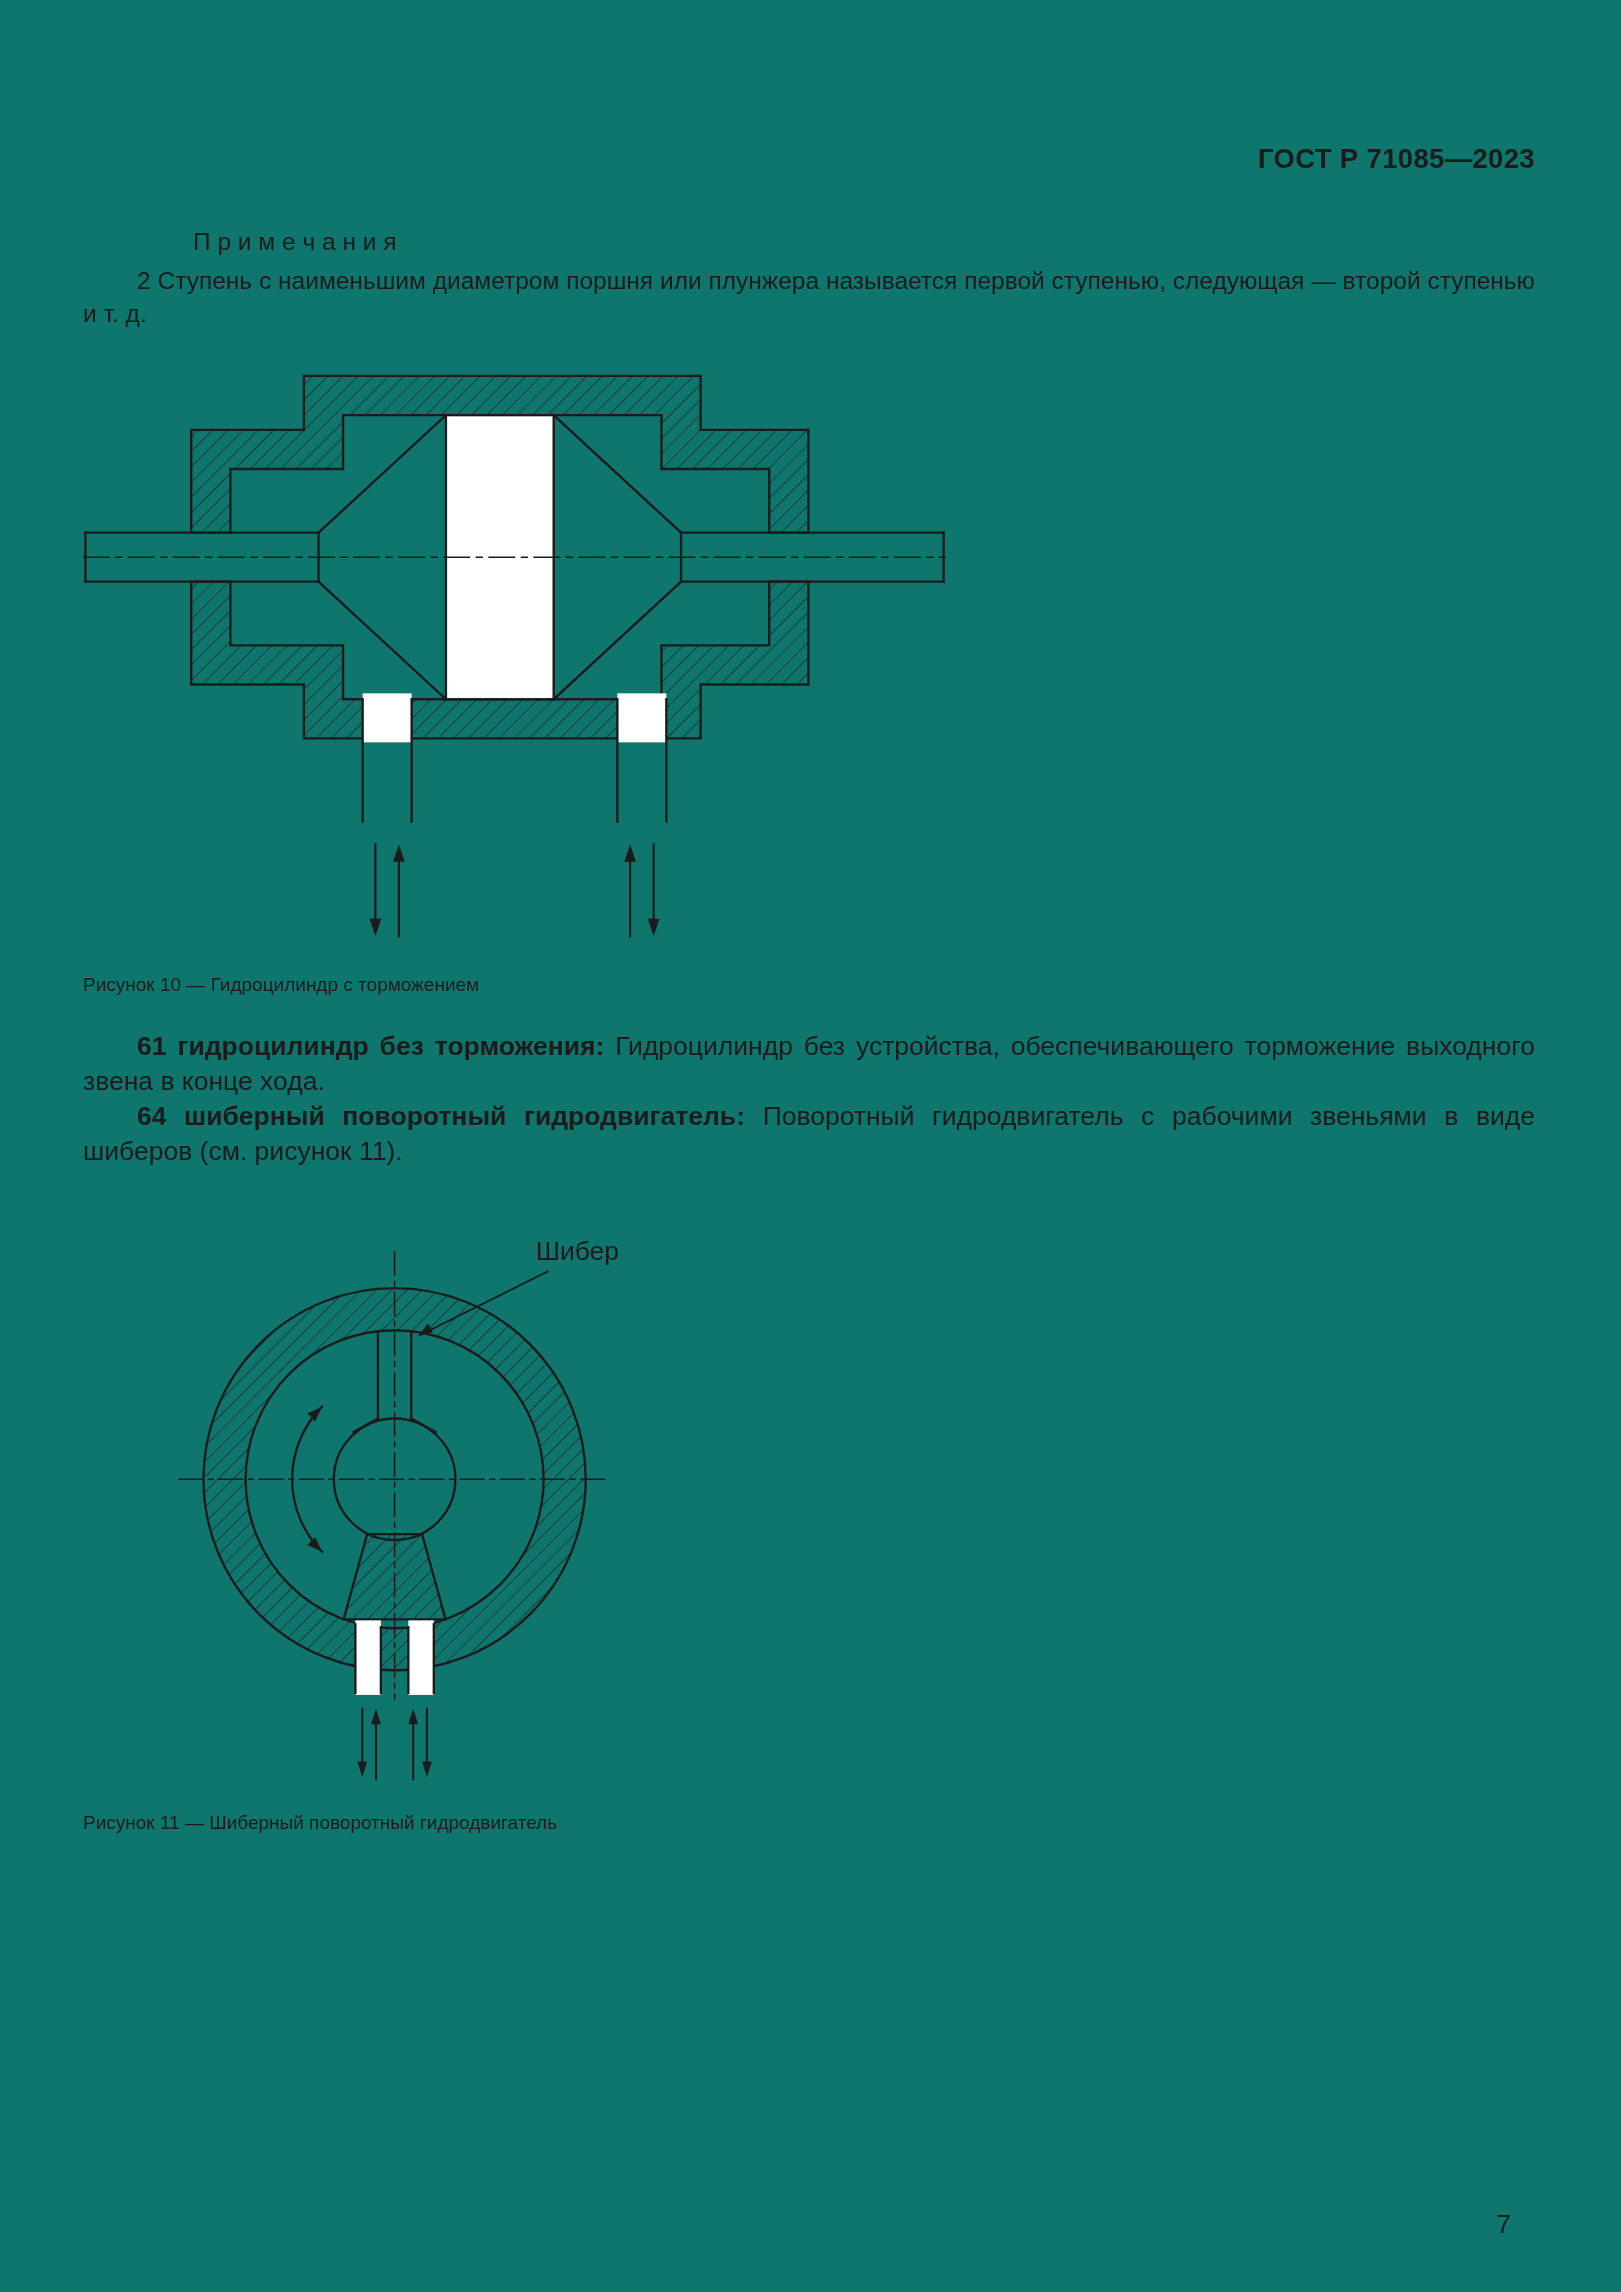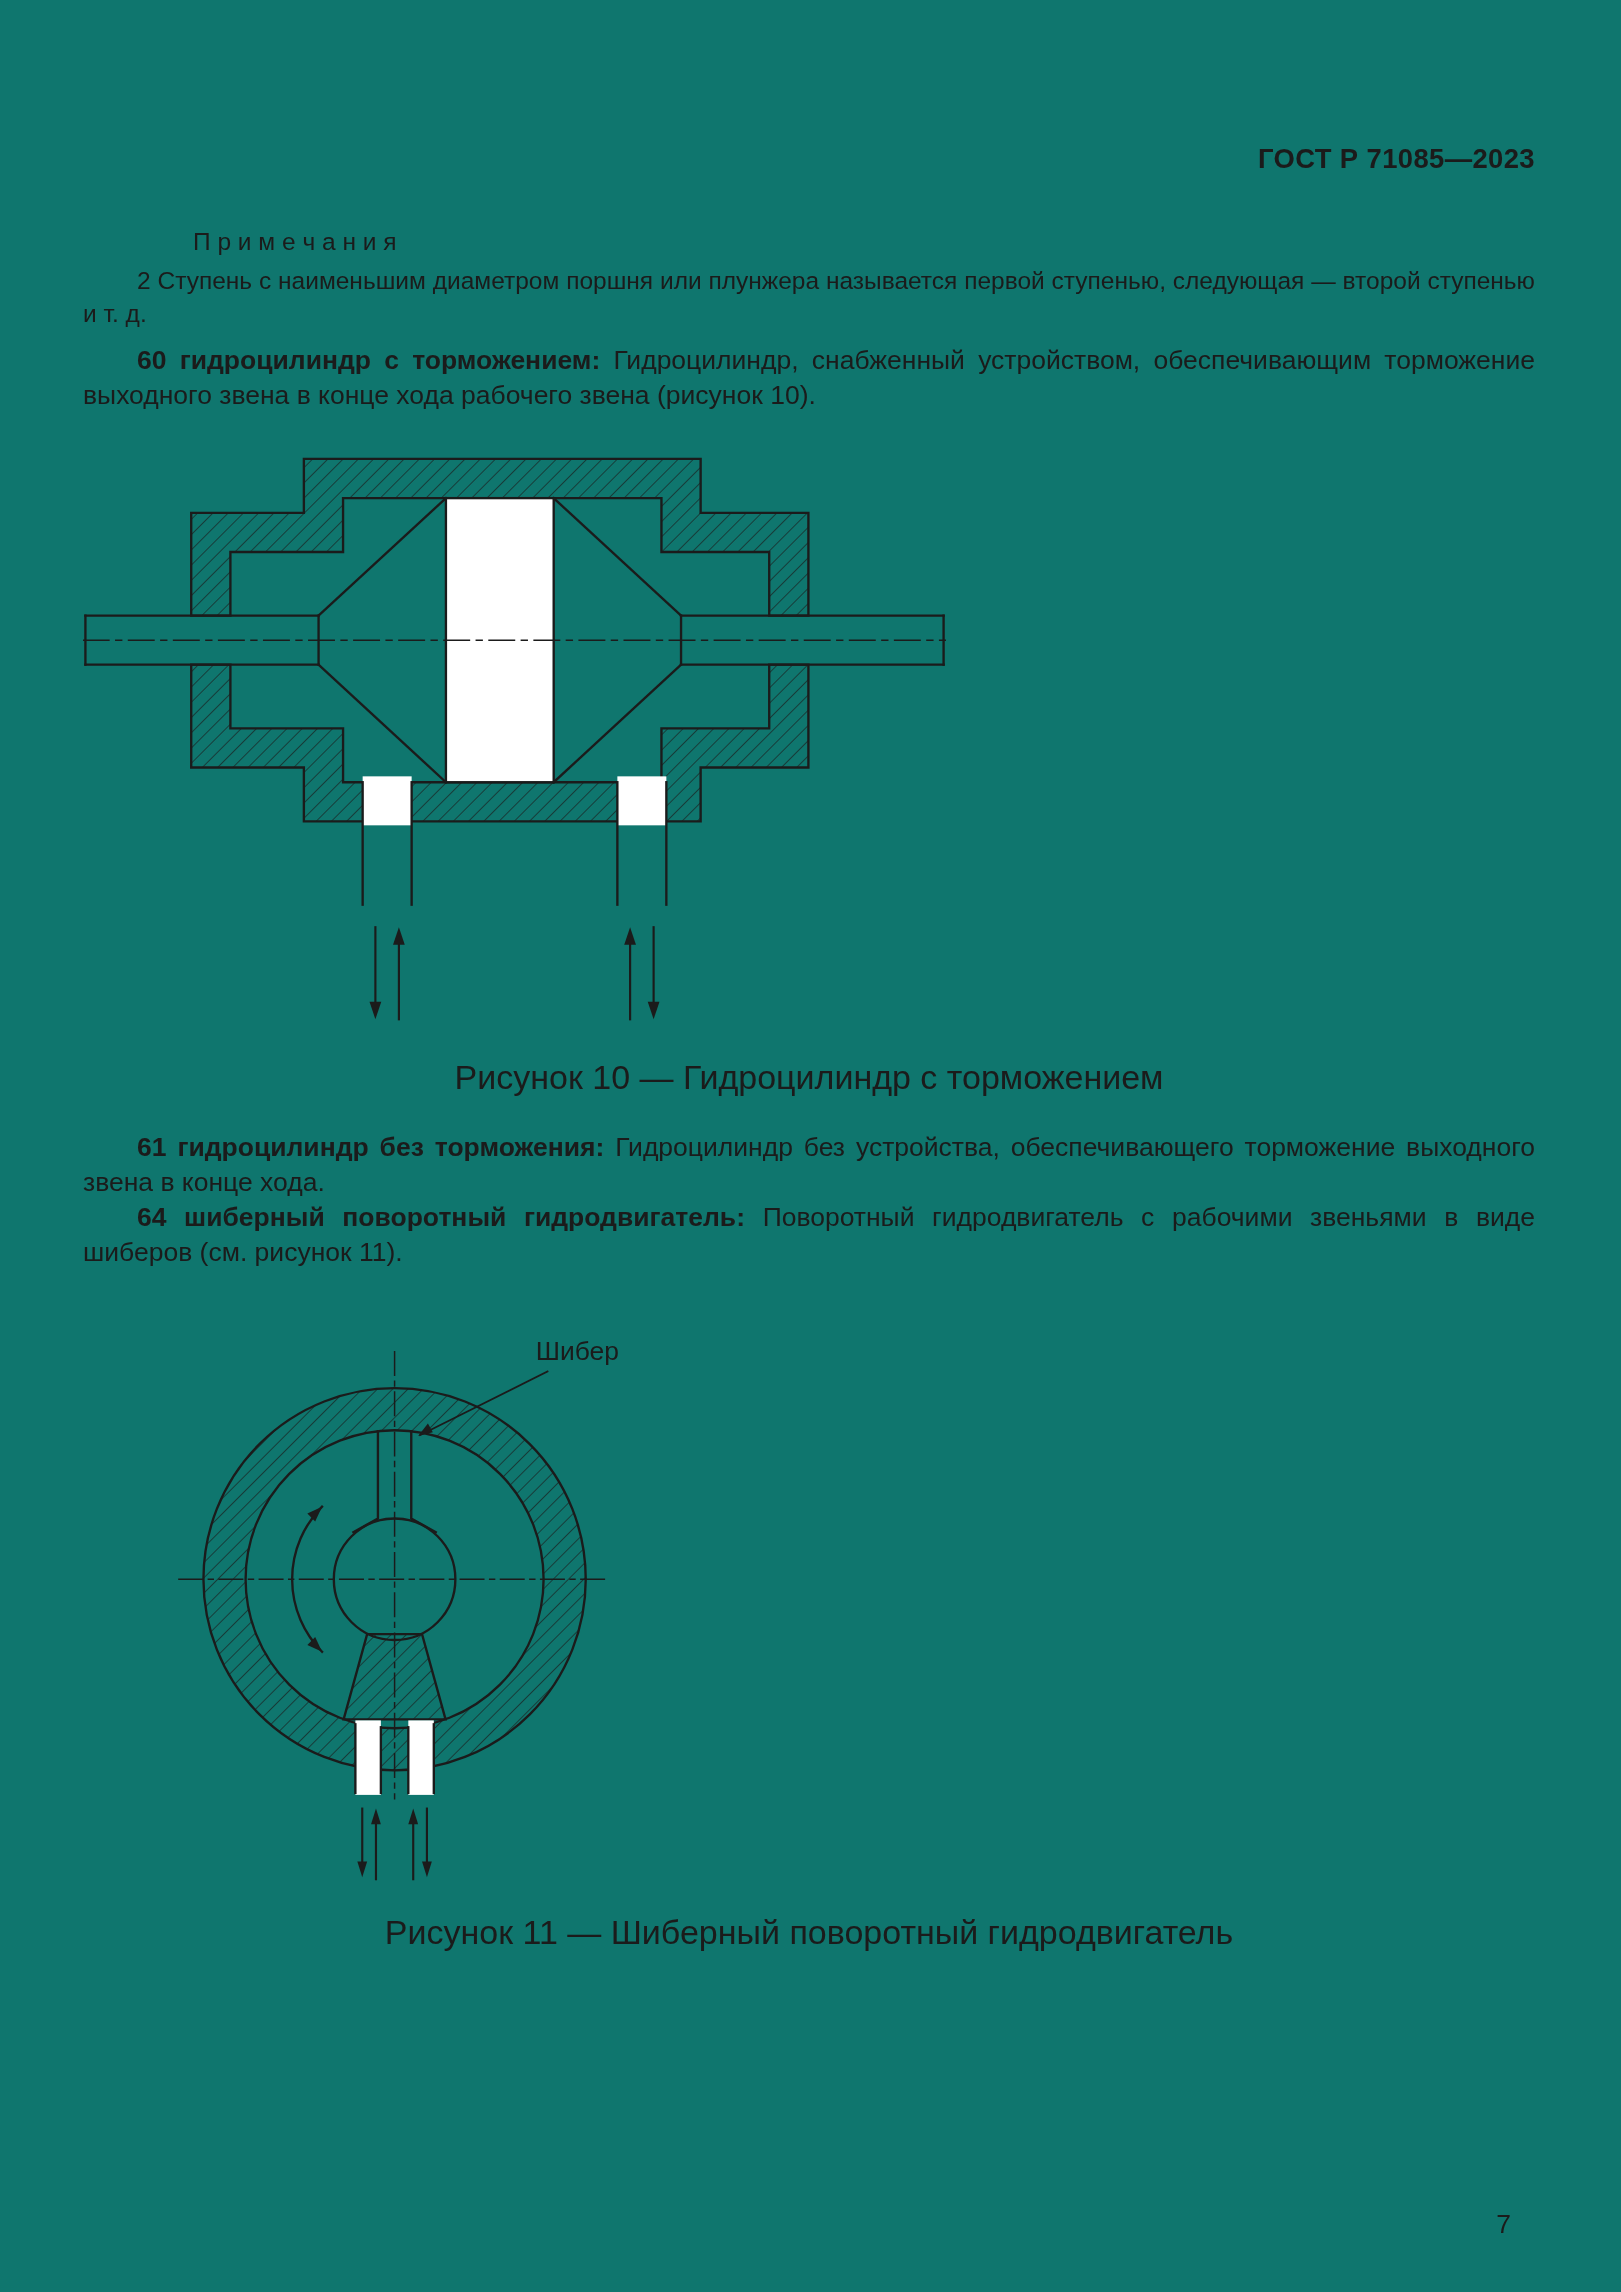--- a/index.html
+++ b/index.html
@@ -8,38 +8,37 @@
   .content{position:absolute;left:83px;top:0;width:1452px}
   .doc-header{padding-top:143px;text-align:right;font-weight:bold;font-size:27.4px;letter-spacing:0.4px}
   .notes-label{margin:53px 0 0 0;font-size:24.5px;padding-left:110px}
   .note{margin:7.8px 0 0 0;font-size:24.5px;line-height:33px;text-align:justify;text-indent:54px}
   .term{margin:0;font-size:26.5px;line-height:35px;text-align:justify;text-indent:54px}
   .term.first{margin-top:13.7px}
   .terms-block{margin-top:33px}
   .b{font-weight:bold}
   .fig{margin-top:43px;text-align:left}
   .fig.f11{margin-top:23.5px}
-  .caption{margin:23.5px 0 0 0;font-size:34px;text-align:center}
+  .caption{margin:23.5px 0 0 0;font-size:19px;}
   .page-num{position:absolute;right:110px;bottom:53px;font-size:26.5px}
   svg{vertical-align:top}
   .f11 svg{position:relative;left:37px}
   svg text{font-family:"Liberation Sans",sans-serif;font-size:27px;fill:#1b1b1b}
 </style>
 </head>
 <body>
 
 <div class="page">
   <div class="content">
 
     <div class="doc-header">ГОСТ Р 71085—2023</div>
 
     <p class="notes-label">П р и м е ч а н и я</p>
     <p class="note">2 Ступень с наименьшим диаметром поршня или плунжера называется первой ступенью, следующая — второй ступенью и т. д.</p>
 
-    <p class="term first"><span class="b">60 гидроцилиндр с торможением:</span> <span>Гидроцилиндр, снабженный устройством, обеспечивающим торможение выходного звена в конце хода рабочего звена (рисунок 10).</span></p>
 
     <div class="fig">
       <svg width="863" height="578" viewBox="0 0 880 590">
         <defs>
           <pattern id="h10" patternUnits="userSpaceOnUse" width="11" height="11" patternTransform="rotate(45)">
             <line x1="0" y1="0" x2="0" y2="11" stroke="#1b1b1b" stroke-width="1.3"></line>
           </pattern>
         </defs>
         <g transform="translate(0,3)" stroke="#1b1b1b" fill="none" stroke-width="2.4" stroke-linecap="square">
           <path fill="url(#h10)" d="M110,55 H225 V0 H630 V55 H740 V160 H700 V95 H590 V40 H265 V95 H150 V160 H110 Z"></path>

